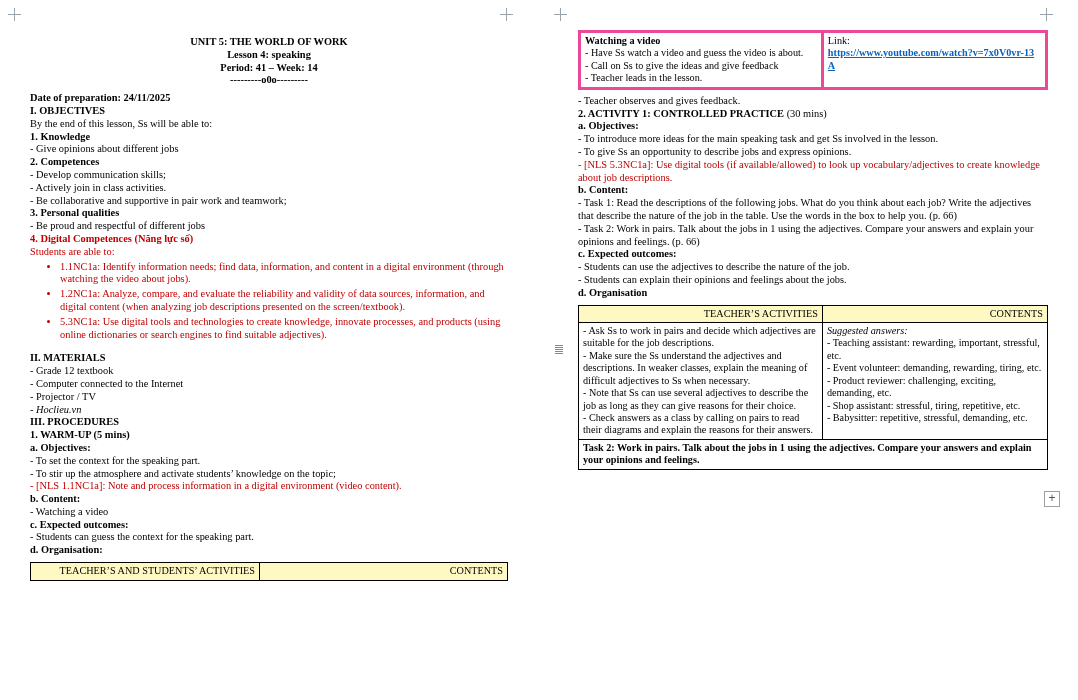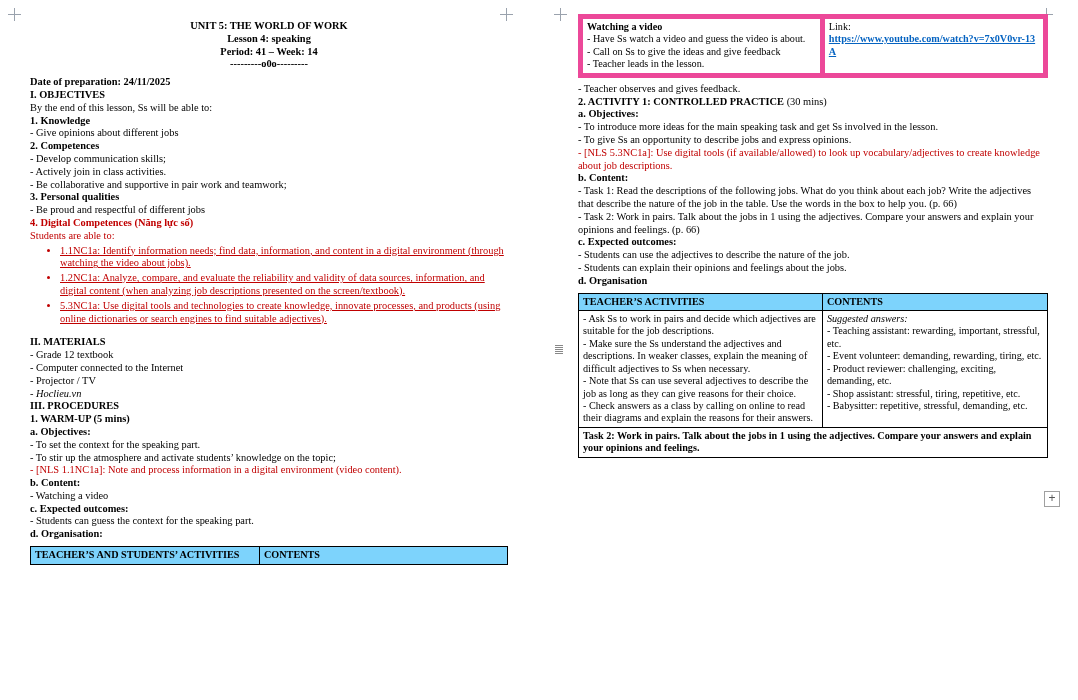--- a/index.html
+++ b/index.html
@@ -11,41 +11,41 @@
   .page{position:absolute;top:0;background:#fff;height:700px;overflow:hidden;}
   #page-left{left:0;width:540px;}
   #page-right{left:548px;width:530px;}
   .gutter{position:absolute;top:0;left:540px;width:8px;height:700px;background:#ffffff;}
 
   
   .cm{position:absolute;background:#9aa2ad;}
   .cm-h{height:1px;width:13px;}
   .cm-v{width:1px;height:13px;}
 
-  .content{position:absolute;font-size:10.4px;line-height:1.23;}
+  .content{position:absolute;font-size:10.4px;line-height:1.23;margin-top:16px;}
   #L{left:30px;top:20px;width:478px;}
   #R{left:30px;top:14px;width:470px;}
 
   .ctr{text-align:center;}
   b,.b{font-weight:bold;}
   .red{color:#c00000;}
   p{margin:0;}
   .sp2{height:5px;}
   .sp3{height:9px;}
   ul{margin:2px 0 0 0;padding-left:30px;}
-  li{color:#c00000;margin-bottom:2px;text-decoration:underline;}
+  li{color:#c00000;margin-bottom:2px;}
   li span{color:#c00000;}
   .it{font-style:italic;}
   .link{color:#0563c1;text-decoration:underline;word-break:break-all;font-weight:bold;}
 
   table{border-collapse:collapse;width:100%;}
   td,th{border:1px solid #000;vertical-align:top;padding:2px 4px;font-size:10.2px;line-height:1.22;}
-  .hdr{background:#7dd3fc;text-align:left;font-weight:bold;}
+  .hdr{background:#fef9c3;text-align:right;font-weight:normal;}
 
-  .vidtbl td{border:5px solid #ec4899;}
+  .vidtbl td{border:3px solid #ec4899;}
   .sec-marker{position:absolute;left:555px;top:345px;width:8px;height:10px;
      background:repeating-linear-gradient(to bottom,#888 0,#888 1px,#fff 1px,#fff 2px);}
   .plus-box{position:absolute;left:1044px;top:491px;width:14px;height:14px;border:1px solid #a0a0a0;
     background:#fff;color:#555;font-size:12px;line-height:12px;text-align:center;font-family:"Liberation Sans",sans-serif;}
   .suggested{font-style:italic;}
 </style>
 </head>
 <body>
 
 <div class="page" id="page-left">
@@ -152,21 +152,21 @@
       <tbody>
           <tr>
         <td class="hdr" style="width:52%;">TEACHER’S ACTIVITIES</td>
         <td class="hdr">CONTENTS</td>
       </tr>
       <tr>
         <td>
           <p>- Ask Ss to work in pairs and decide which adjectives are suitable for the job descriptions.</p>
           <p>- Make sure the Ss understand the adjectives and descriptions. In weaker classes, explain the meaning of difficult adjectives to Ss when necessary.</p>
           <p>- Note that Ss can use several adjectives to describe the job as long as they can give reasons for their choice.</p>
-          <p>- Check answers as a class by calling on online to read their diagrams and explain the reasons for their answers.</p>
+          <p>- Check answers as a class by calling on pairs to read their diagrams and explain the reasons for their answers.</p>
         </td>
         <td>
           <p class="suggested">Suggested answers:</p>
           <p>- Teaching assistant: rewarding, important, stressful, etc.</p>
           <p>- Event volunteer: demanding, rewarding, tiring, etc.</p>
           <p>- Product reviewer: challenging, exciting, demanding, etc.</p>
           <p>- Shop assistant: stressful, tiring, repetitive, etc.</p>
           <p>- Babysitter: repetitive, stressful, demanding, etc.</p>
         </td>
       </tr>

